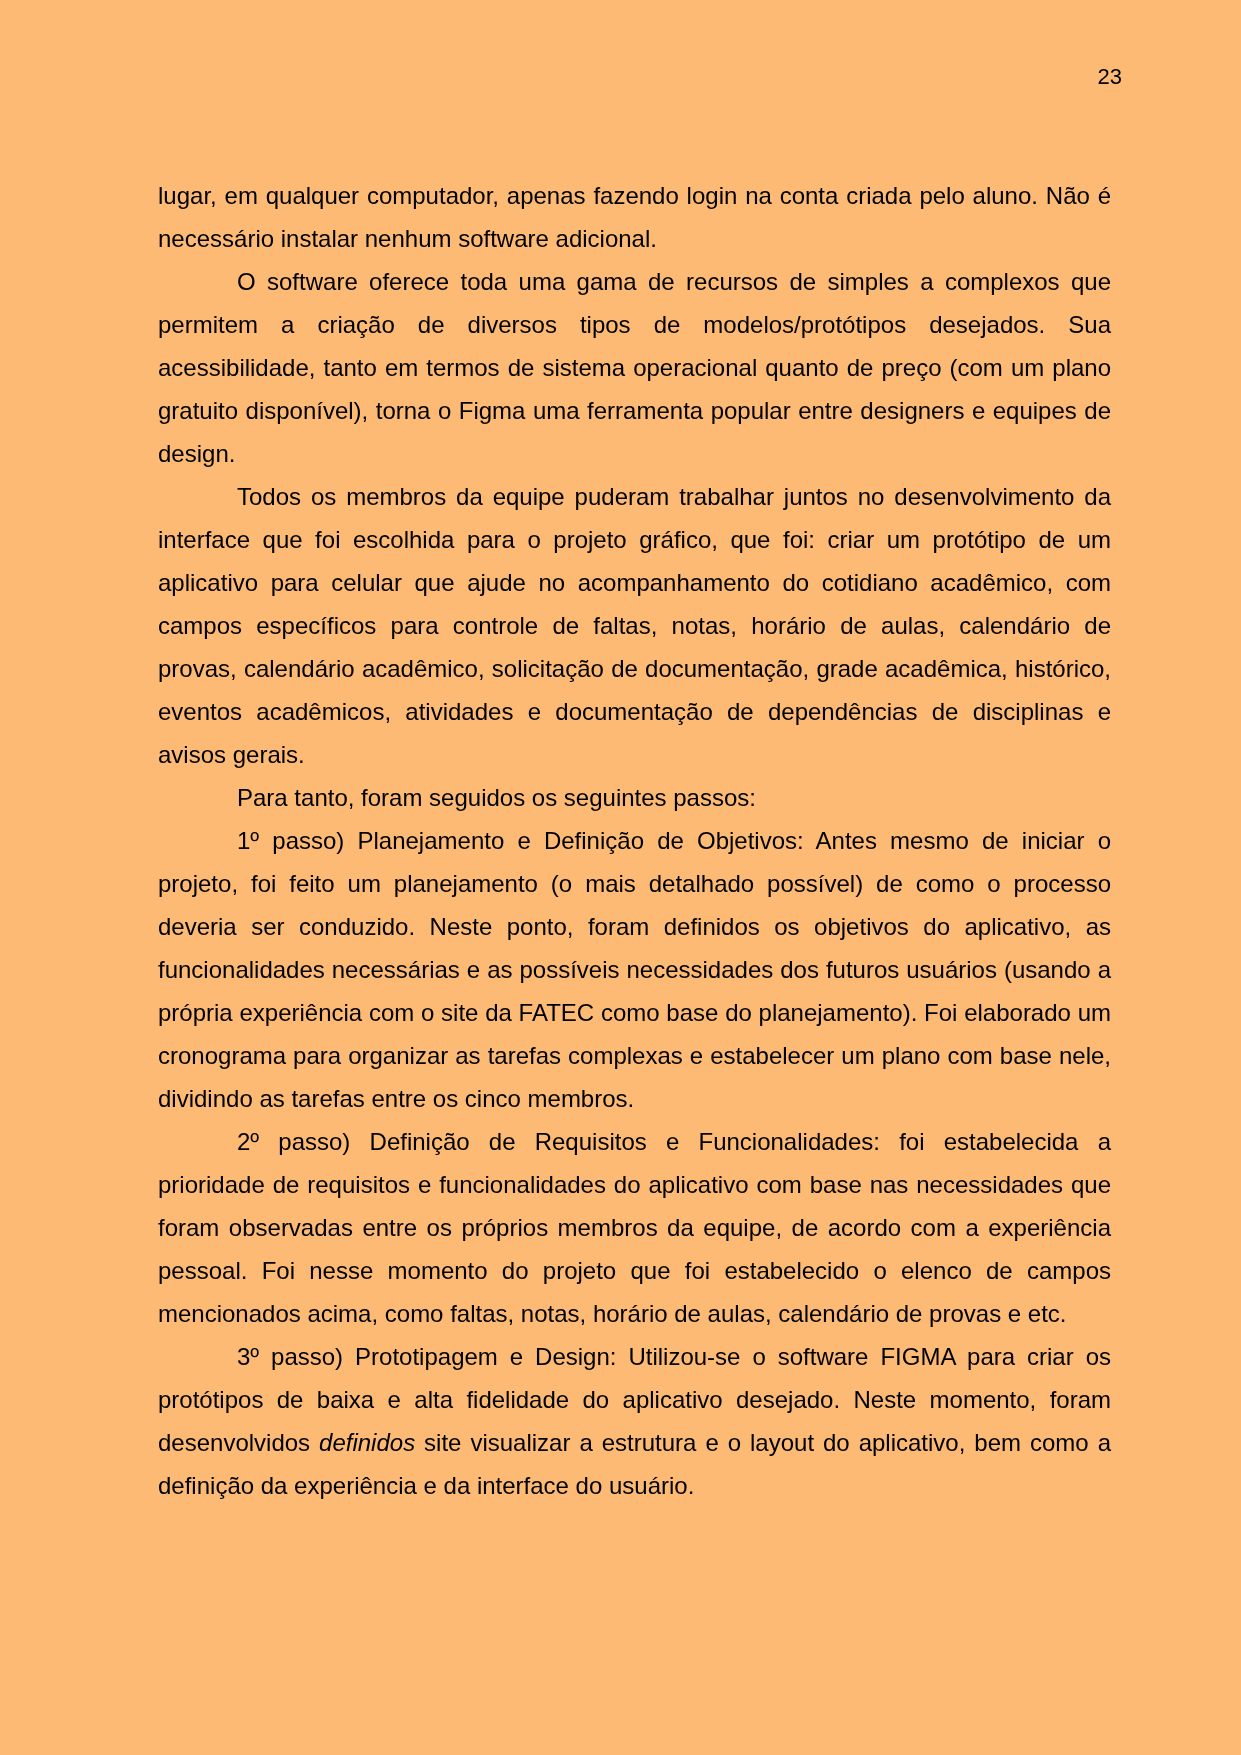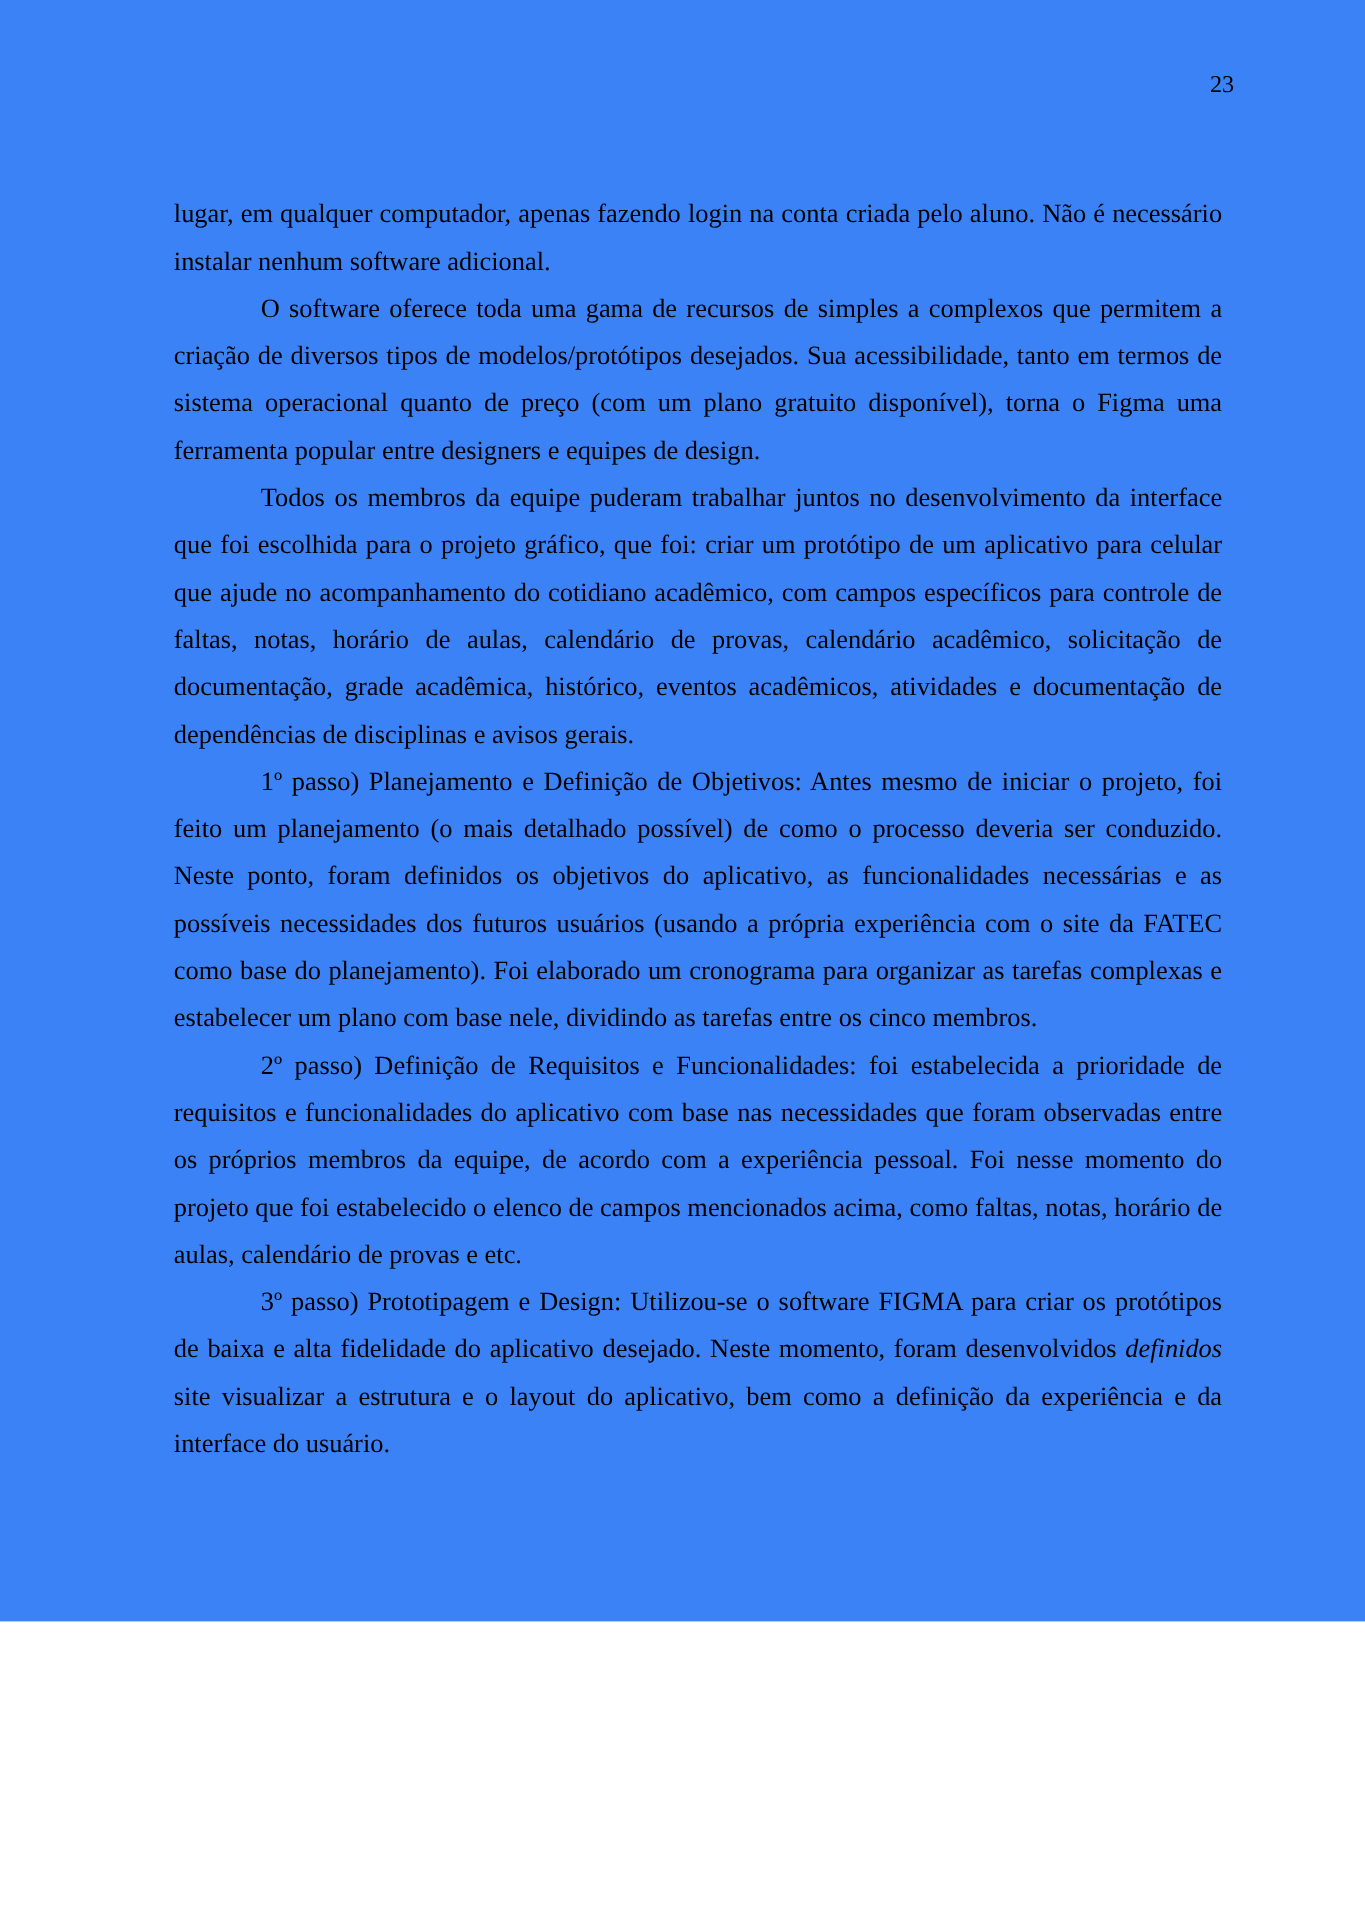--- a/index.html
+++ b/index.html
@@ -10,24 +10,23 @@
   }
   body {
     width: 1241px;
     height: 1755px;
     font-family: "Liberation Sans", "DejaVu Sans", sans-serif;
     color: #000000;
   }
   .page {
     position: relative;
     width: 1241px;
-    height: 1474px;
-    background: #3b82f6;
+    height: 1755px;
+    background: #fdba74;
     overflow: hidden;
-    font-family: Liberation Serif, serif;
   }
   .page-number {
     position: absolute;
     top: 63px;
     right: 119px;
     font-size: 22px;
     line-height: 28px;
     text-align: right;
   }
   .content {
@@ -60,20 +59,21 @@
   <div class="page-number">23</div>
 
   <div class="content">
 
     <p class="para no-indent">lugar, em qualquer computador, apenas fazendo login na conta criada pelo aluno. Não é necessário instalar nenhum software adicional.</p>
 
     <p class="para">O software oferece toda uma gama de recursos de simples a complexos que permitem a criação de diversos tipos de modelos/protótipos desejados. Sua acessibilidade, tanto em termos de sistema operacional quanto de preço (com um plano gratuito disponível), torna o Figma uma ferramenta popular entre designers e equipes de design.</p>
 
     <p class="para">Todos os membros da equipe puderam trabalhar juntos no desenvolvimento da interface que foi escolhida para o projeto gráfico, que foi: criar um protótipo de um aplicativo para celular que ajude no acompanhamento do cotidiano acadêmico, com campos específicos para controle de faltas, notas, horário de aulas, calendário de provas, calendário acadêmico, solicitação de documentação, grade acadêmica, histórico, eventos acadêmicos, atividades e documentação de dependências de disciplinas e avisos gerais.</p>
 
+    <p class="para">Para tanto, foram seguidos os seguintes passos:</p>
 
     <p class="para">1º passo) Planejamento e Definição de Objetivos: Antes mesmo de iniciar o projeto, foi feito um planejamento (o mais detalhado possível) de como o processo deveria ser conduzido. Neste ponto, foram definidos os objetivos do aplicativo, as funcionalidades necessárias e as possíveis necessidades dos futuros usuários (usando a própria experiência com o site da FATEC como base do planejamento). Foi elaborado um cronograma para organizar as tarefas complexas e estabelecer um plano com base nele, dividindo as tarefas entre os cinco membros.</p>
 
     <p class="para">2º passo) Definição de Requisitos e Funcionalidades: foi estabelecida a prioridade de requisitos e funcionalidades do aplicativo com base nas necessidades que foram observadas entre os próprios membros da equipe, de acordo com a experiência pessoal. Foi nesse momento do projeto que foi estabelecido o elenco de campos mencionados acima, como faltas, notas, horário de aulas, calendário de provas e etc.</p>
 
     <p class="para"><span>3º passo) Prototipagem e Design: Utilizou-se o software FIGMA para criar os protótipos de baixa e alta fidelidade do aplicativo desejado. Neste momento, foram desenvolvidos </span><em class="it">definidos</em><span> site visualizar a estrutura e o layout do aplicativo, bem como a definição da experiência e da interface do usuário.</span></p>
 
 
   </div>
 </div>

